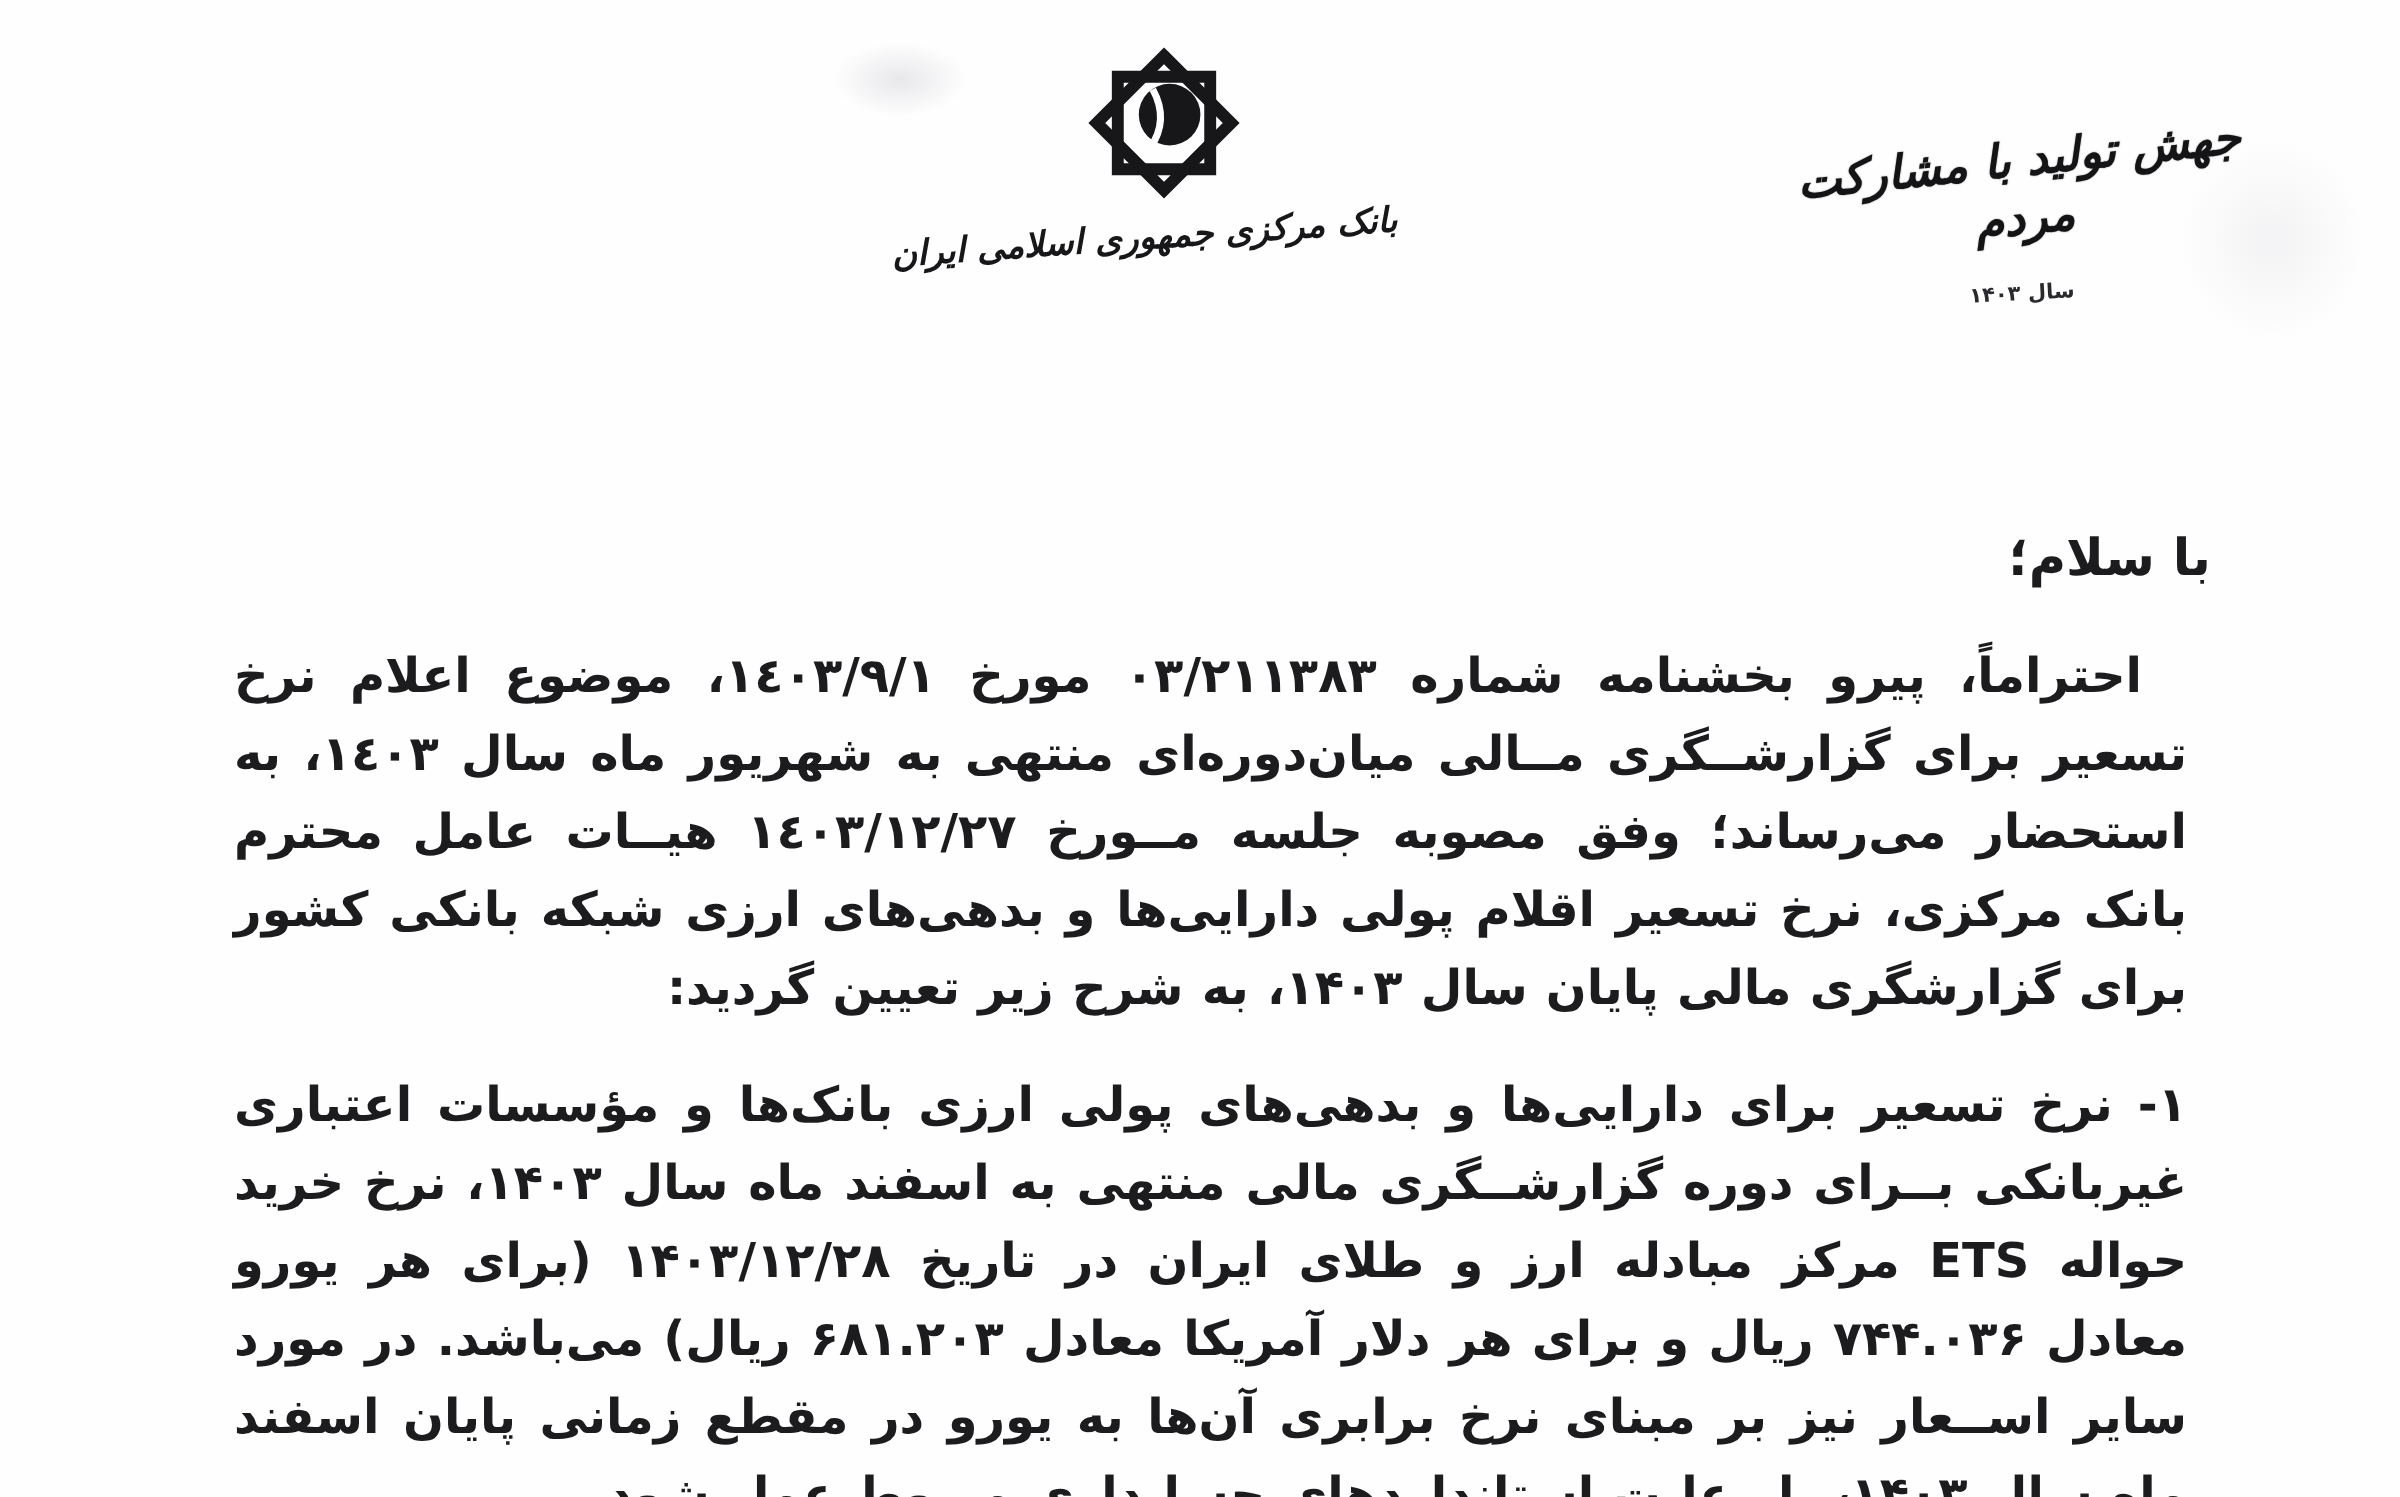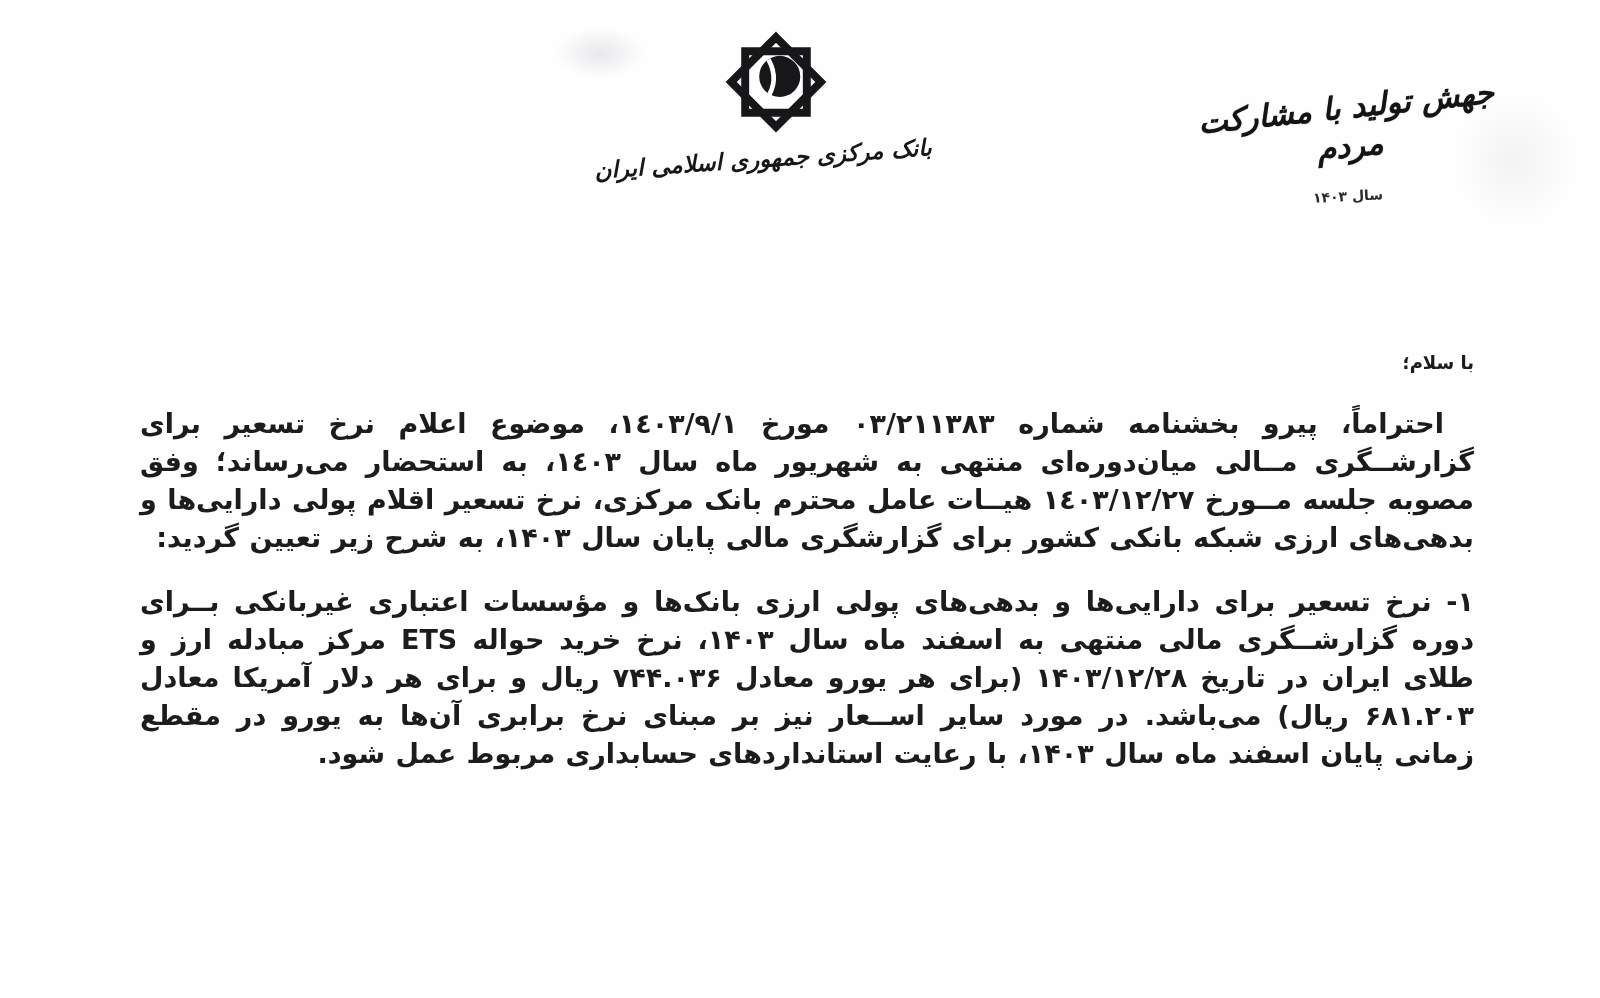--- a/index.html
+++ b/index.html
@@ -34,23 +34,23 @@
   .slogan-sub{
     margin-top:22px;font-size:14px;font-weight:bold;color:#2a2a2e;
     transform:rotate(-3deg);
   }
 
   
   .letter-body{
     position:absolute;top:352px;right:126px;width:1334px;
     direction:rtl;font-weight:bold;color:#1c1c1f;
   }
-  .salutation{margin:0 0 32px 0;font-size:18px;}
+  .salutation{margin:0 0 32px 0;font-size:34px;}
   .para{
-    margin:0;font-size:27px;line-height:38px;
+    margin:16px;font-size:32px;line-height:52px;
     text-align:justify;text-align-last:right;
     word-spacing:1px;
   }
   .para-intro{text-indent:30px;}
   .para-item{margin-top:26px;}
 </style>
 </head>
 <body>
 
 <div class="page">

